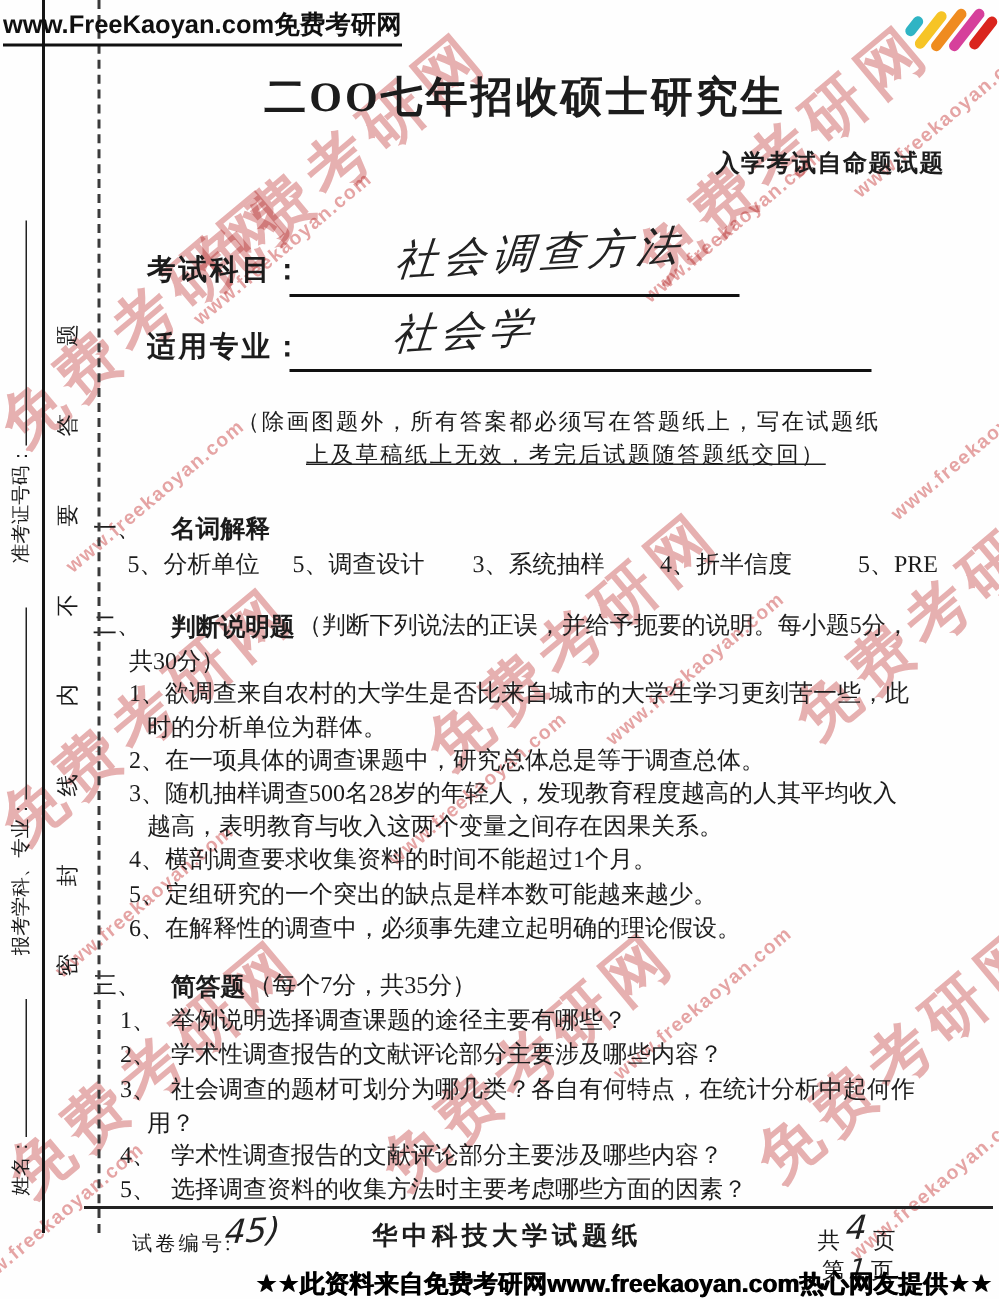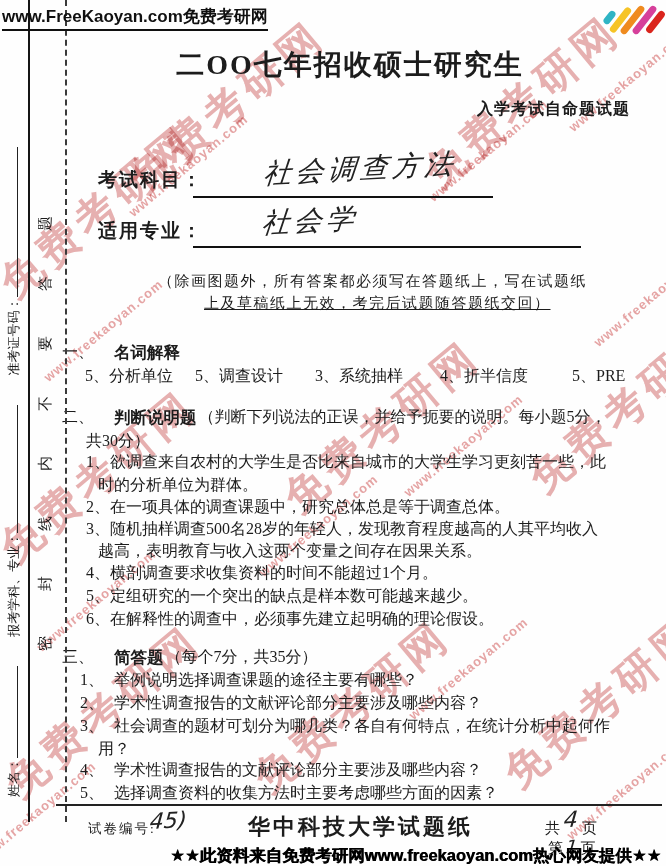--- a/index.html
+++ b/index.html
@@ -56,21 +56,21 @@
   .sec-head{display:flex;font-size:16px;z-index:5;}
   .sec-num{margin-right:20px;} .sec-title{font-weight:bold;margin-right:2px;font-size:16.5px;}
   .bodyline{font-size:16px;z-index:5;}
   .s1i{top:366px;}
   .s3row{display:flex;z-index:5;} .s3n{width:34px;}
 
   
   .hr{left:56px;top:804px;width:606px;border-top:2px solid #222;z-index:5;}
   .paperno{left:88px;top:820px;font-size:13.5px;letter-spacing:2px;z-index:5;}
   .paperno-val{left:150px;top:808px;font-size:22px;z-index:5;}
-  .school{left:248px;top:812px;font-size:22px;font-weight:600;letter-spacing:3px;z-index:5;}
+  .school{left:248px;top:812px;font-size:17px;font-weight:600;letter-spacing:3px;z-index:5;}
   .pages{left:545px;top:813px;font-size:15px;z-index:5;}
   .pages .hand{font-size:22px;position:relative;top:-6px;margin:0 4px;}
   .pagenum{left:548px;top:836px;font-size:15px;z-index:2;}
   .pagenum .hand{font-size:18px;margin:0 3px;}
   .banner{left:170px;top:845px;font-family:"Liberation Sans","DejaVu Sans",sans-serif;
           font-size:16.5px;font-weight:bold;color:#000;text-shadow:0.6px 0 #000;z-index:6;}
 </style>
 </head>
 <body>
 

